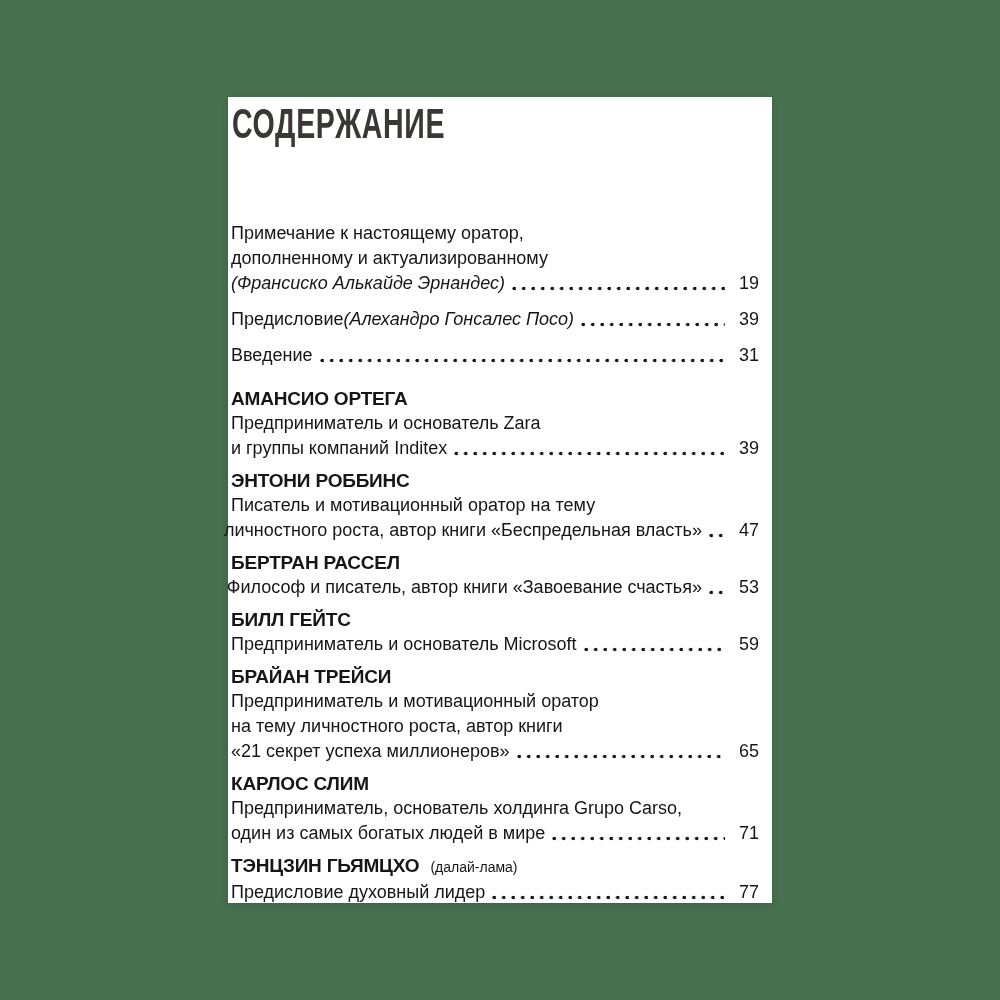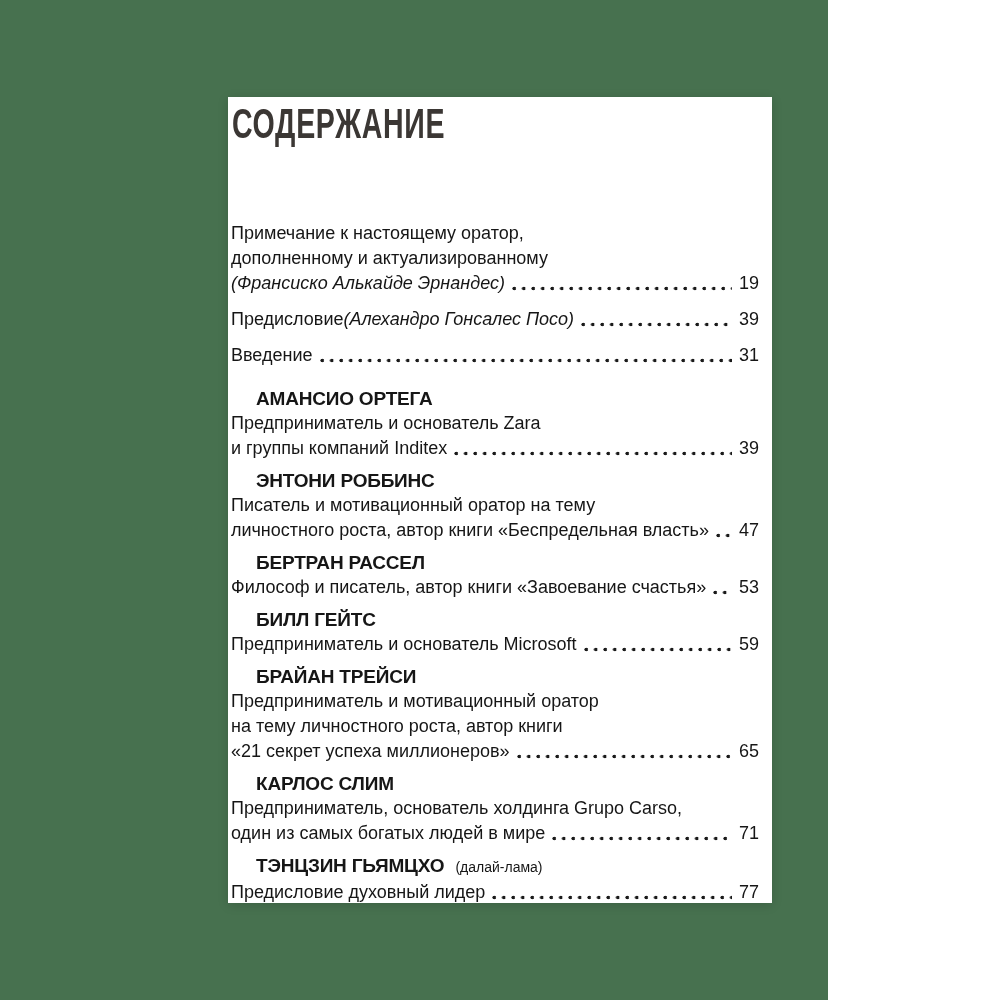--- a/index.html
+++ b/index.html
@@ -1,18 +1,18 @@
 <!DOCTYPE html>
 <html style="--c-background: #47714F; --c-page: #FFFFFF; --c-title: #3B3734; --c-text: #161616;"><head>
 <meta charset="utf-8">
 <style>
   html, body { margin: 0; padding: 0; }
   .stage {
     position: relative;
-    width: 828px;
+    width: 1000px;
     height: 1000px;
     background: var(--c-background, #47714F);
     font-family: "Liberation Sans", sans-serif;
     overflow: hidden;
   }
   .page {
     position: absolute;
     left: 228px;
     top: 97px;
     width: 544px;
@@ -37,36 +37,36 @@
   .toc {
     margin-top: 76px;
     font-size: 18px;
     line-height: 25px;
   }
   .entry { margin-bottom: 11px; }
   .people { margin-top: 18px; }
   .people .entry { margin-bottom: 7px; }
   .line { white-space: nowrap; }
   .row { display: flex; align-items: baseline; justify-content: flex-end; }
-  .name { font-weight: 700; font-size: 19px; letter-spacing: -0.2px; margin-left: 25px; }
+  .name { font-weight: 700; font-size: 19px; letter-spacing: -0.2px; }
   .name-suffix { font-weight: 400; font-size: 14px; letter-spacing: 0; margin-left: 6px; }
   .it { font-style: italic; }
   .gap { margin-left: 0; }
   .leader {
     flex: 1 1 16px;
     min-width: 16px;
     height: 7px;
     align-self: flex-end;
     margin: 0 2px 4px 7px;
     background-image: radial-gradient(circle at 2.2px 3.5px, #1a1a1a 1.55px, rgba(0,0,0,0) 2.1px);
     background-size: 9.5px 7px;
     background-repeat: repeat-x;
     background-position: left center;
   }
-  .pnum { margin-left: 5px; }
+  .pnum { margin-left: 12px; }
 </style>
 </head>
 <body>
 
 <div class="stage">
   <div class="page">
 
     <h1 class="title">СОДЕРЖАНИЕ</h1>
 
     <div class="toc">

